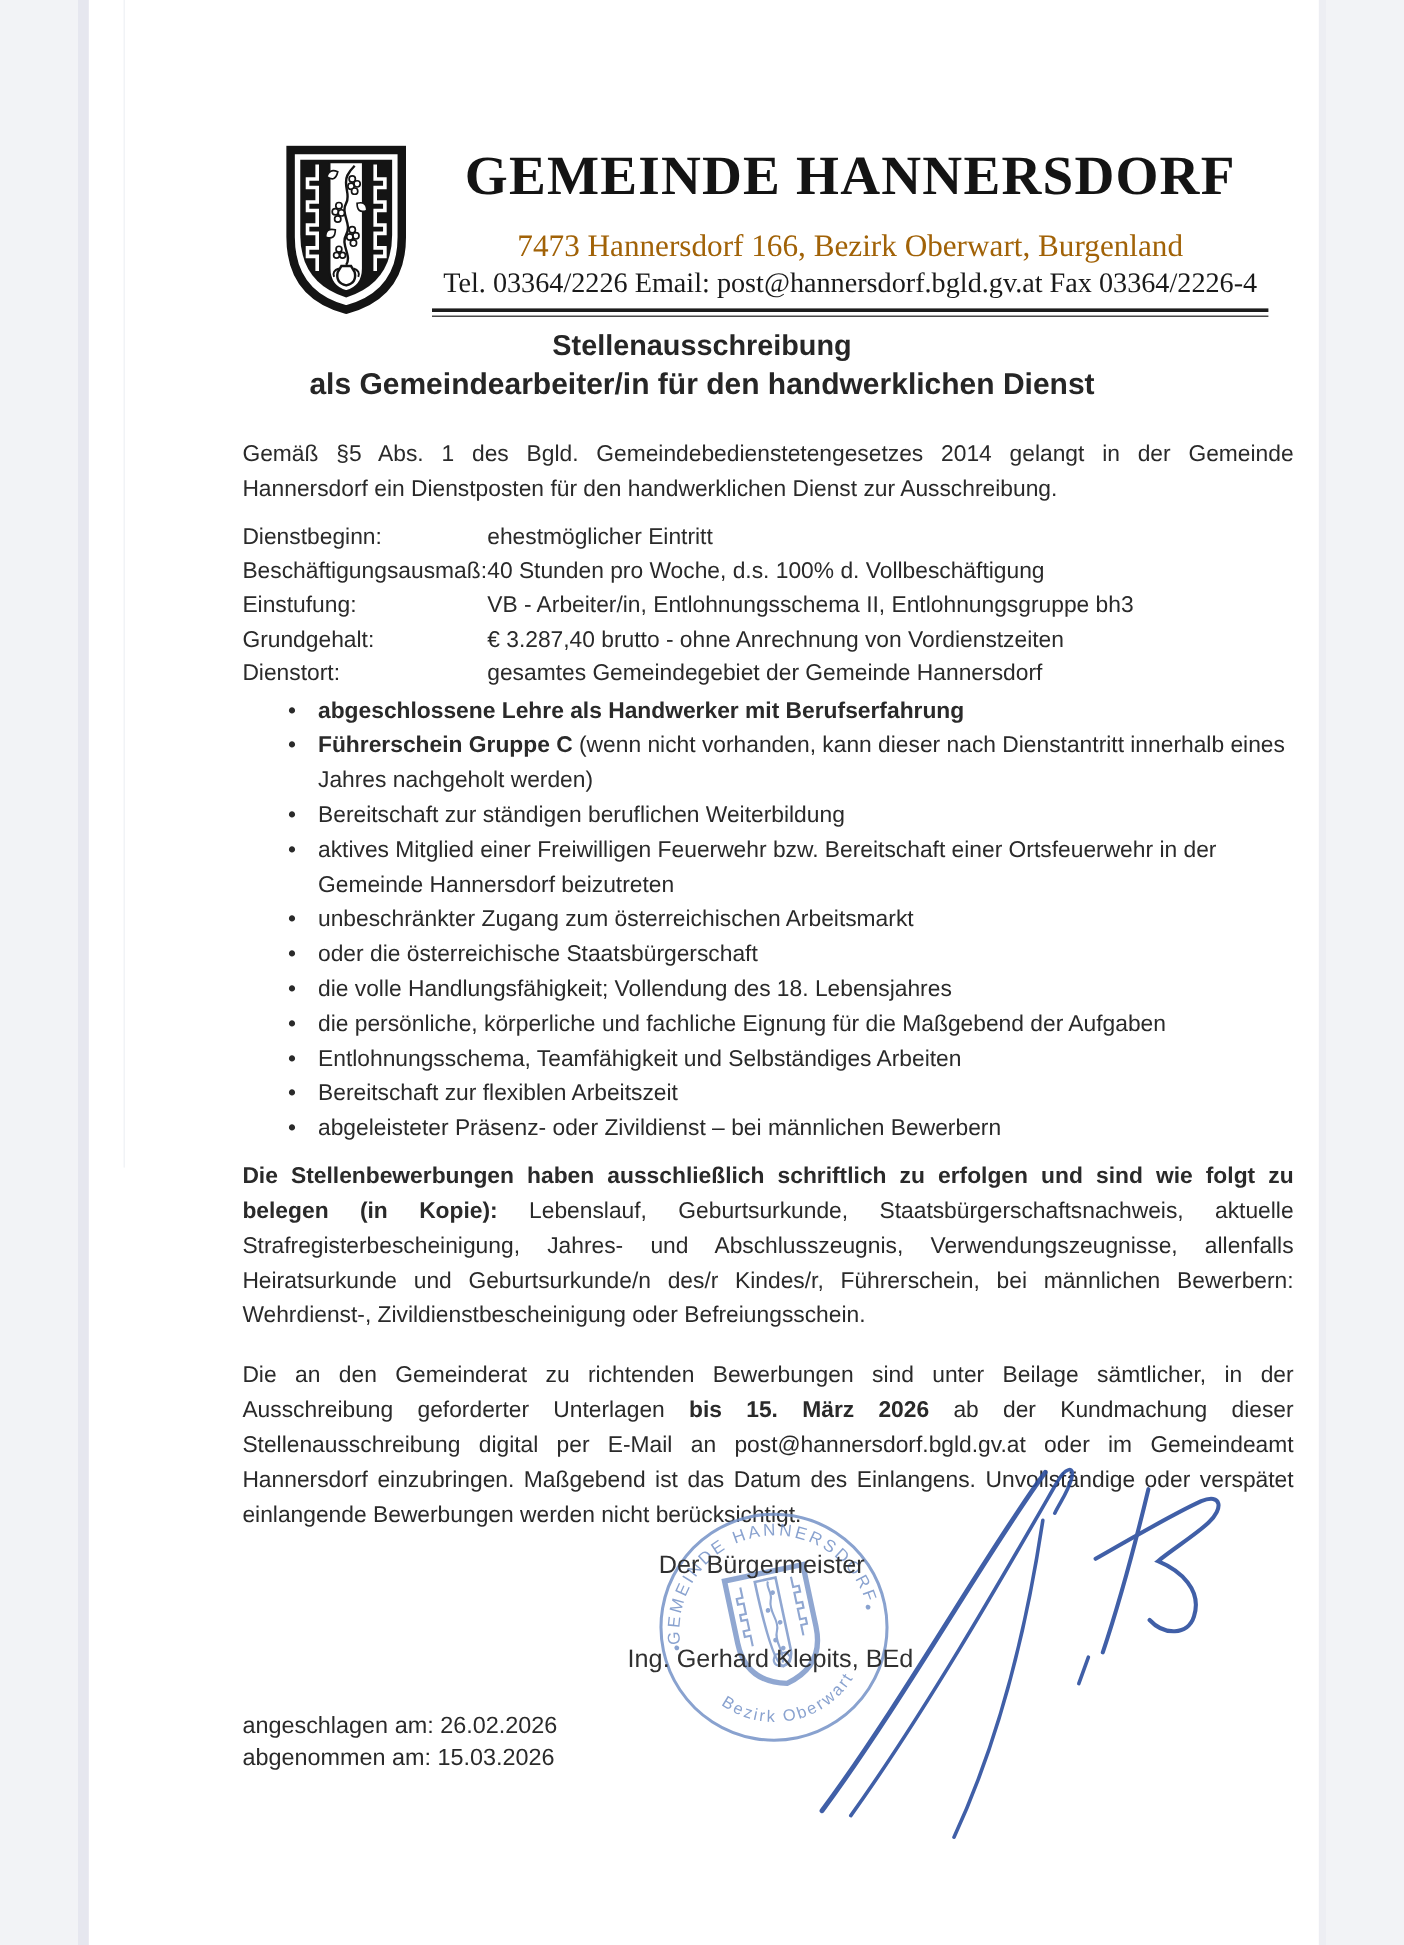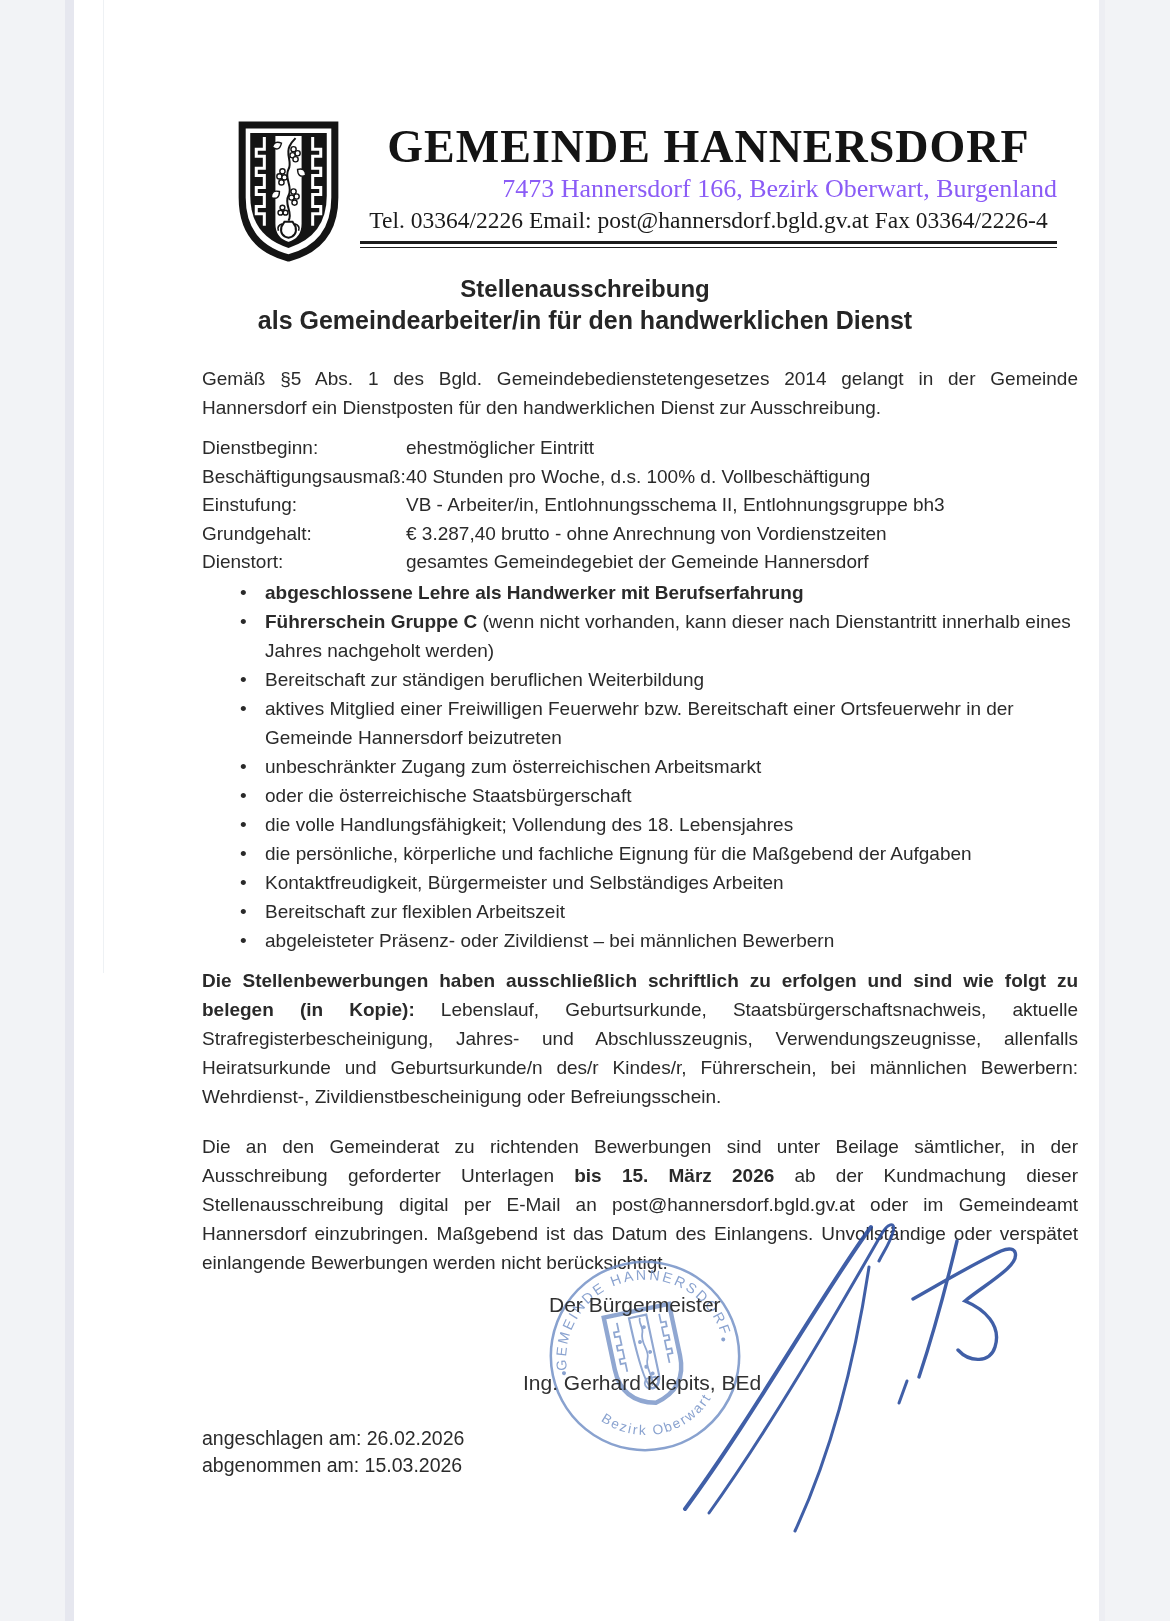--- a/index.html
+++ b/index.html
@@ -12,21 +12,21 @@
   .edge-right { position:absolute; right:0; top:0; width:6px; height:100%; background:#edeef3; }
   .edge-hair  { position:absolute; left:38px; top:0; width:1px; height:60%; background:#eef1f4; }
 
   
   .crest { position:absolute; left:170px; top:121px; width:107px; height:141px; }
   .head-block { position:absolute; left:295px; top:122px; width:697px; text-align:center; }
   .muni-title {
     font-family:"Liberation Serif", serif; font-weight:bold; font-size:46px;
     letter-spacing:1px; color:#141414; line-height:50px; white-space:nowrap;
   }
-  .muni-address { font-family:"Liberation Serif", serif; font-size:26px; color:#8b5cf6; margin-top:2px;text-align:right; }
+  .muni-address { font-family:"Liberation Serif", serif; font-size:26px; color:#a16207; margin-top:18px; }
   .muni-contact { font-family:"Liberation Serif", serif; font-size:23.5px; color:#1a1a1a; margin-top:3px; }
   .dbl-rule { margin-top:7px; border-top:3.5px solid #1c1c1c; border-bottom:1.8px solid #1c1c1c; height:3px; }
 
   
   .doc-title { position:absolute; left:0; width:100%; top:273px; text-align:center; color:#262626; }
   .doc-title .t1 { font-size:24px; font-weight:bold; line-height:31px; }
   .doc-title .t2 { font-size:25px; font-weight:bold; line-height:33px; }
 
   
   .content { position:absolute; left:137px; top:364px; width:876px; font-size:19px; line-height:29px; color:#2a2a2a; }
@@ -129,21 +129,21 @@
 
     <ul class="req">
       <li><span class="b">abgeschlossene Lehre als Handwerker mit Berufserfahrung</span><span></span></li>
       <li><span class="b">Führerschein Gruppe C</span><span> (wenn nicht vorhanden, kann dieser nach Dienstantritt innerhalb eines Jahres nachgeholt werden)</span></li>
       <li><span class="b"></span><span>Bereitschaft zur ständigen beruflichen Weiterbildung</span></li>
       <li><span class="b"></span><span>aktives Mitglied einer Freiwilligen Feuerwehr bzw. Bereitschaft einer Ortsfeuerwehr in der Gemeinde Hannersdorf beizutreten</span></li>
       <li><span class="b"></span><span>unbeschränkter Zugang zum österreichischen Arbeitsmarkt</span></li>
       <li><span class="b"></span><span>oder die österreichische Staatsbürgerschaft</span></li>
       <li><span class="b"></span><span>die volle Handlungsfähigkeit; Vollendung des 18. Lebensjahres</span></li>
       <li><span class="b"></span><span>die persönliche, körperliche und fachliche Eignung für die Maßgebend der Aufgaben</span></li>
-      <li><span class="b"></span><span>Kontaktfreudigkeit, Bürgermeister und Selbständiges Arbeiten</span></li>
+      <li><span class="b"></span><span>Entlohnungsschema, Teamfähigkeit und Selbständiges Arbeiten</span></li>
       <li><span class="b"></span><span>Bereitschaft zur flexiblen Arbeitszeit</span></li>
       <li><span class="b"></span><span>abgeleisteter Präsenz- oder Zivildienst – bei männlichen Bewerbern</span></li>
     </ul>
 
     <p class="para p2">
       <span class="b">Die Stellenbewerbungen haben ausschließlich schriftlich zu erfolgen und sind wie folgt zu belegen (in Kopie):</span><span> Lebenslauf, Geburtsurkunde, Staatsbürgerschaftsnachweis, aktuelle Strafregisterbescheinigung, Jahres- und Abschlusszeugnis, Verwendungszeugnisse, allenfalls Heiratsurkunde und Geburtsurkunde/n des/r Kindes/r, Führerschein, bei männlichen Bewerbern: Wehrdienst-, Zivildienstbescheinigung oder Befreiungsschein.</span>
     </p>
 
     <p class="para p3">
       <span>Die an den Gemeinderat zu richtenden Bewerbungen sind unter Beilage sämtlicher, in der Ausschreibung geforderter Unterlagen </span><span class="b">bis 15. März 2026</span><span> ab der Kundmachung dieser Stellenausschreibung digital per E-Mail an post@hannersdorf.bgld.gv.at oder im Gemeindeamt Hannersdorf einzubringen. Maßgebend ist das Datum des Einlangens. Unvollständige oder verspätet einlangende Bewerbungen werden nicht berücksichtigt.</span>

